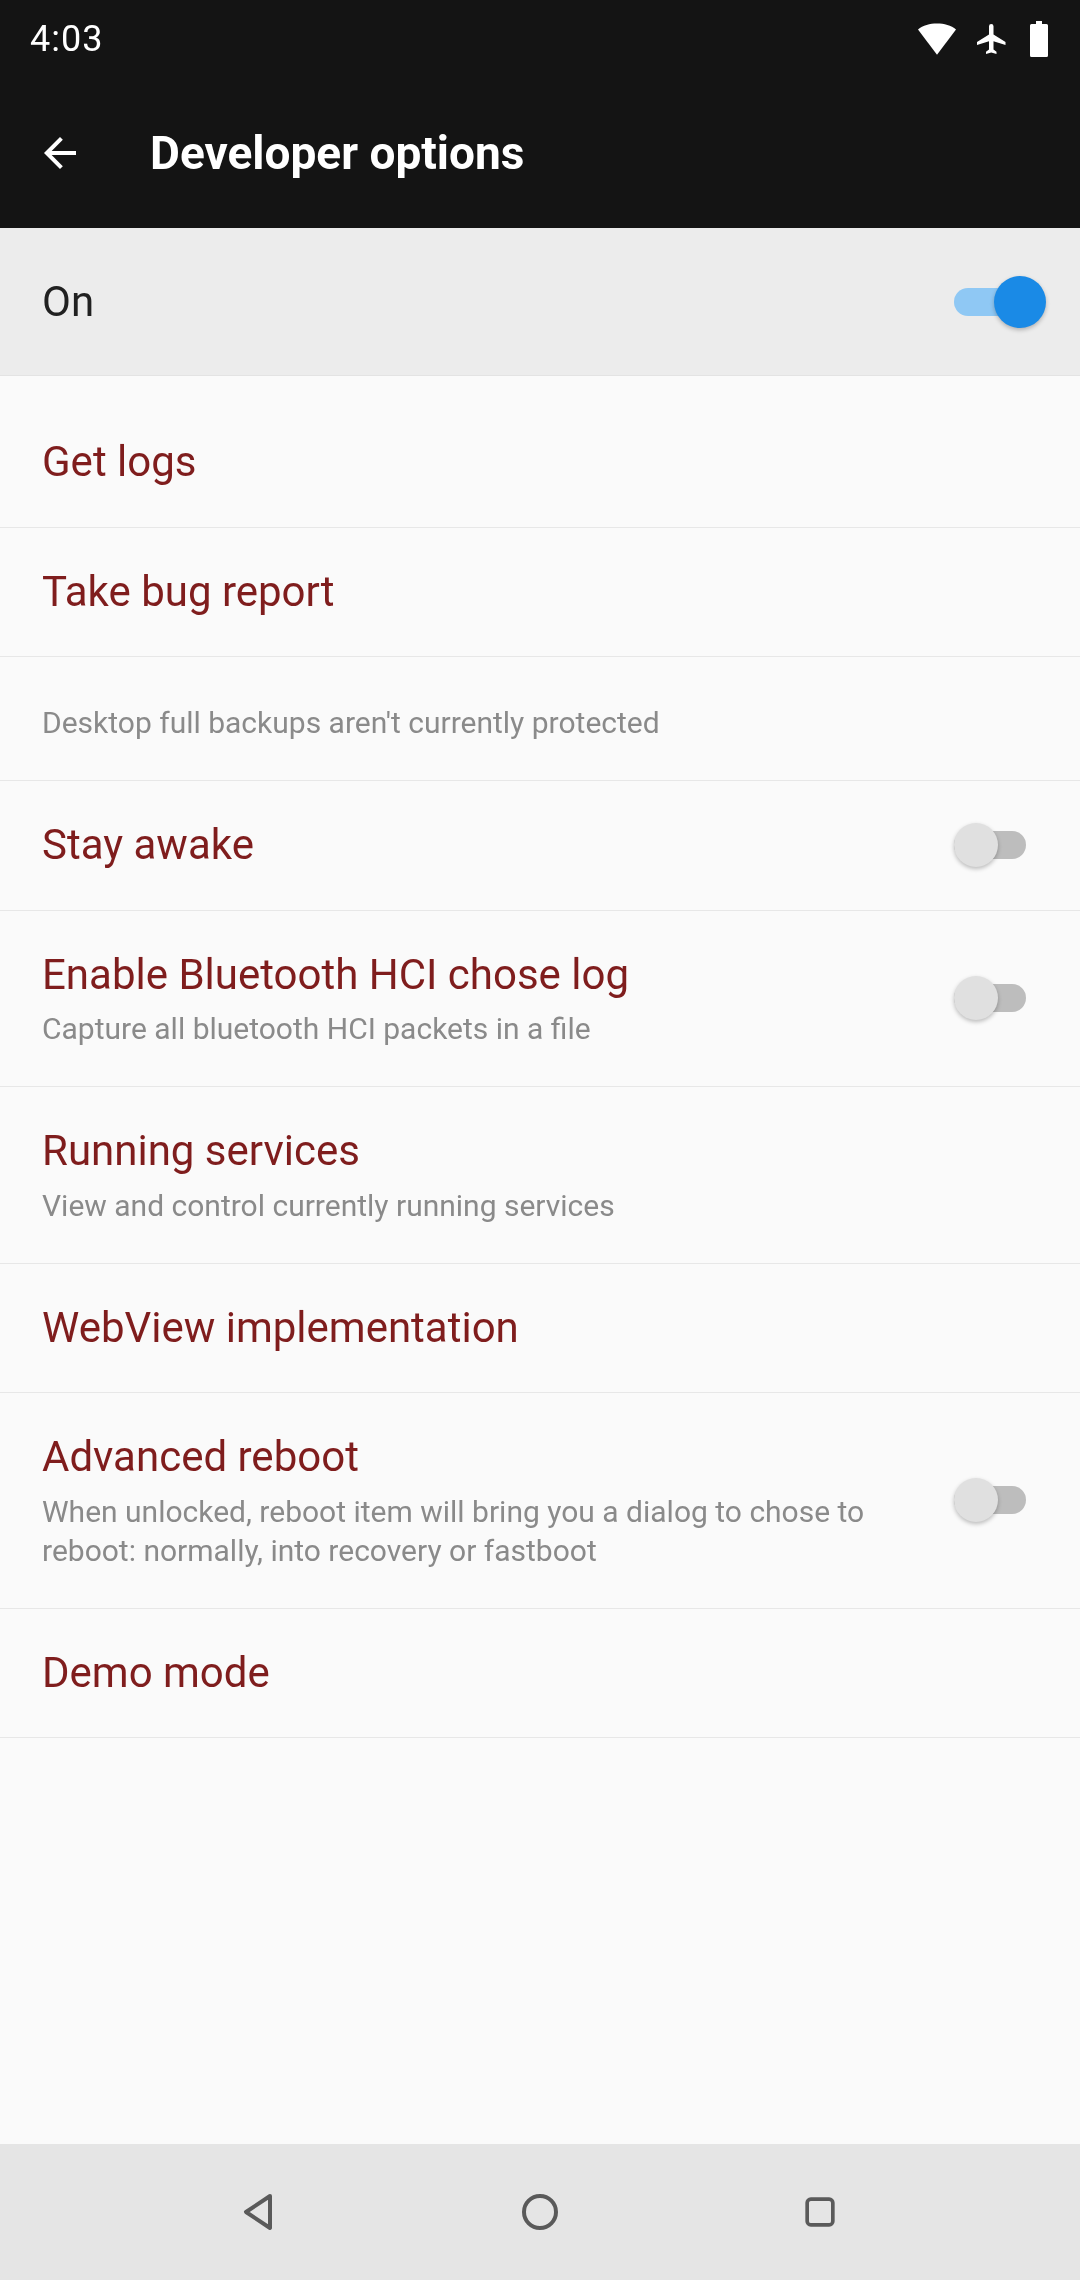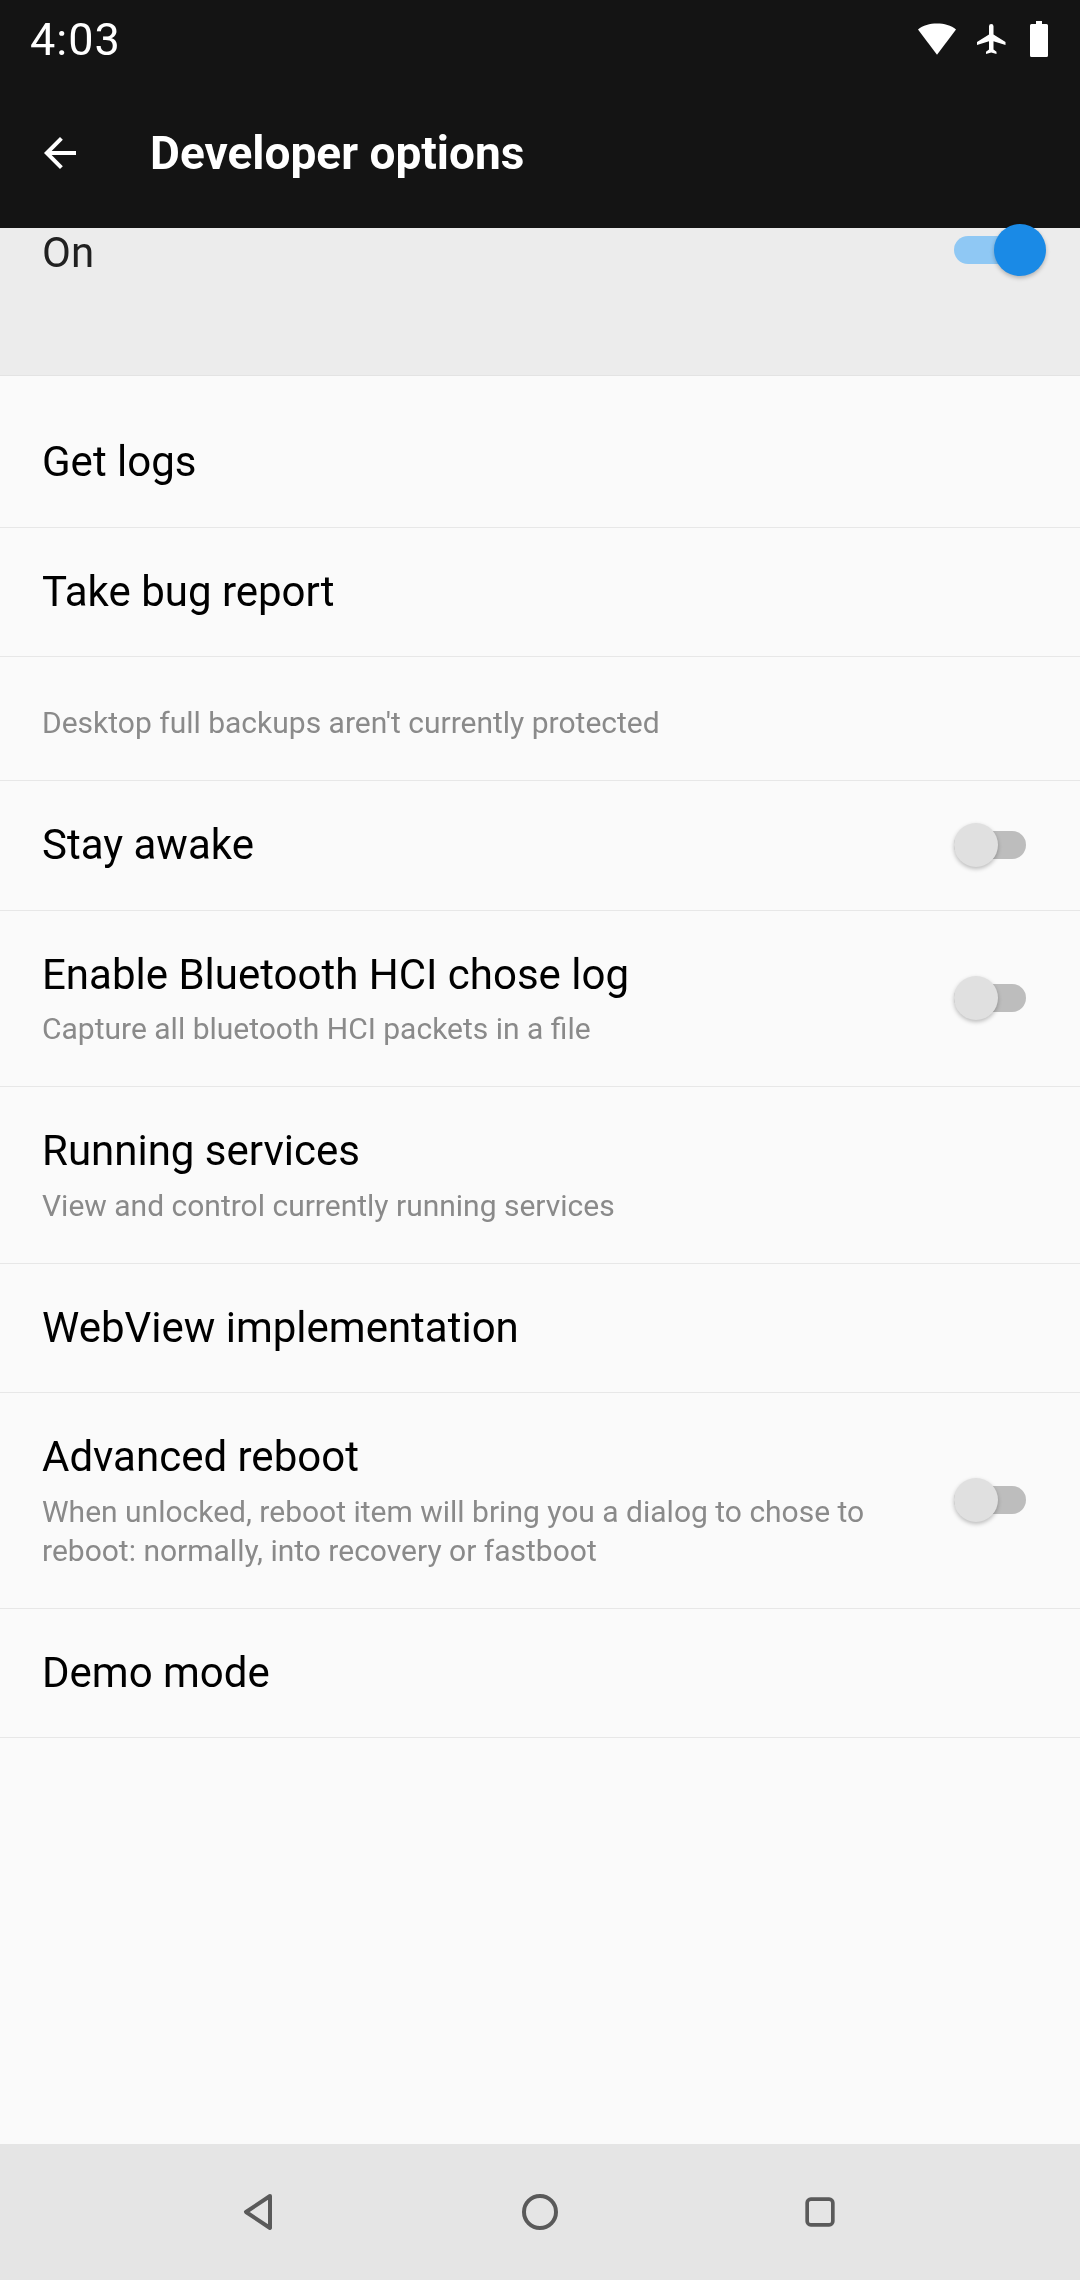--- a/index.html
+++ b/index.html
@@ -7,56 +7,57 @@
   
   .statusbar {
     height: 78px;
     background: #141414;
     color: #fff;
     display: flex;
     align-items: center;
     justify-content: space-between;
     padding: 0 30px;
   }
-  .statusbar .time { font-size: 45px; font-weight: 400; letter-spacing: 1px; }
+  .statusbar .time { font-size: 36px; font-weight: 400; letter-spacing: 1px; }
   .statusbar .icons { display: flex; align-items: center; gap: 18px; }
   .statusbar .icons svg { display: block; }
 
   .appbar {
     height: 150px;
     background: #141414;
     display: flex;
     align-items: center;
     padding: 0 30px;
   }
   .appbar .back { width: 60px; height: 60px; display: flex; align-items: center; justify-content: center; margin-right: 60px; }
   .appbar .title { color: #fff; font-size: 46px; font-weight: 700; }
 
   .master-toggle {
     height: 148px;
     background: #ececec;
     display: flex;
+    align-items: center;
     justify-content: space-between;
     padding: 0 42px;
     border-bottom: 1px solid #e3e3e3;
   }
   .master-toggle .label { font-size: 42px; color: #212121; }
 
   .list { background: #fafafa; }
   .row {
     display: flex;
     align-items: center;
     justify-content: space-between;
     padding: 38px 42px;
     border-bottom: 1px solid #e7e7e7;
     background: #fafafa;
   }
   .row.highlight { background: #e4e4e4; }
   .row .textcol { flex: 1 1 auto; padding-right: 30px; }
-  .row .title { font-size: 42px; color: #000000; line-height: 1.25; }
+  .row .title { font-size: 42px; color: #7f1d1d; line-height: 1.25; }
   .row .sub { font-size: 30px; color: #8a8a8a; margin-top: 8px; line-height: 1.3; }
 
   .switch {
     position: relative;
     width: 84px;
     height: 44px;
     flex: 0 0 auto;
   }
   .switch .track {
     position: absolute;

